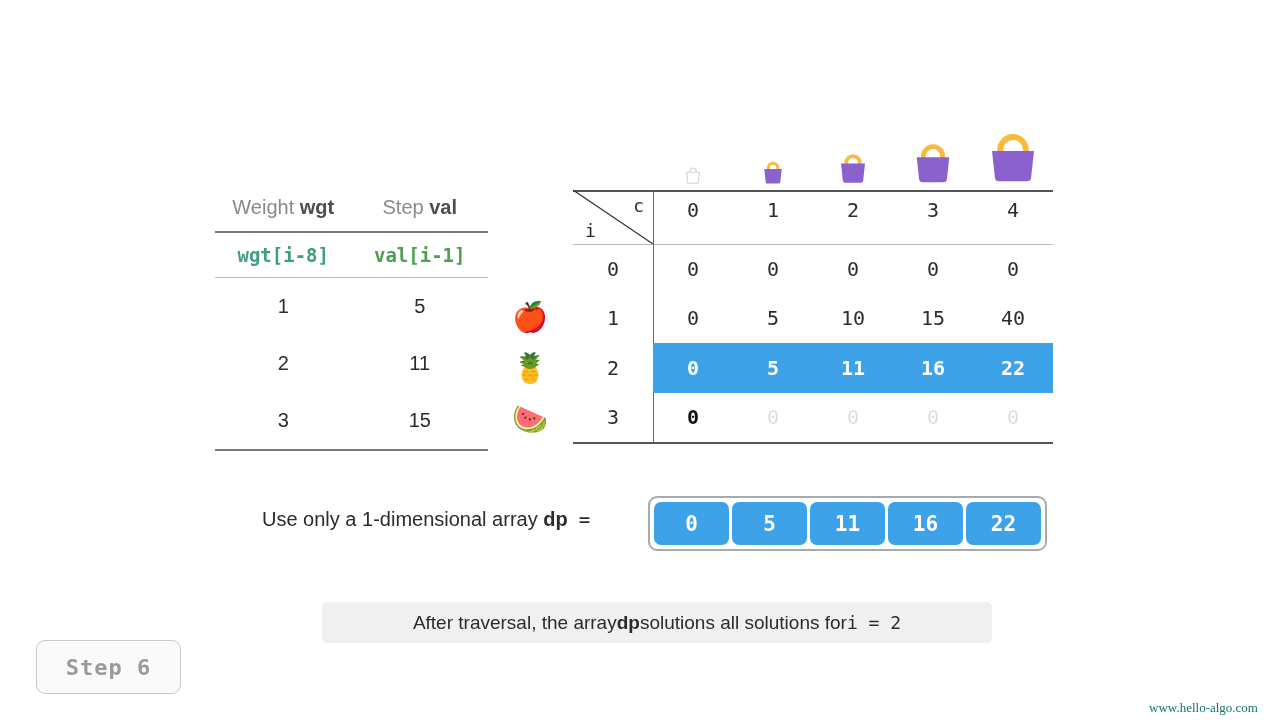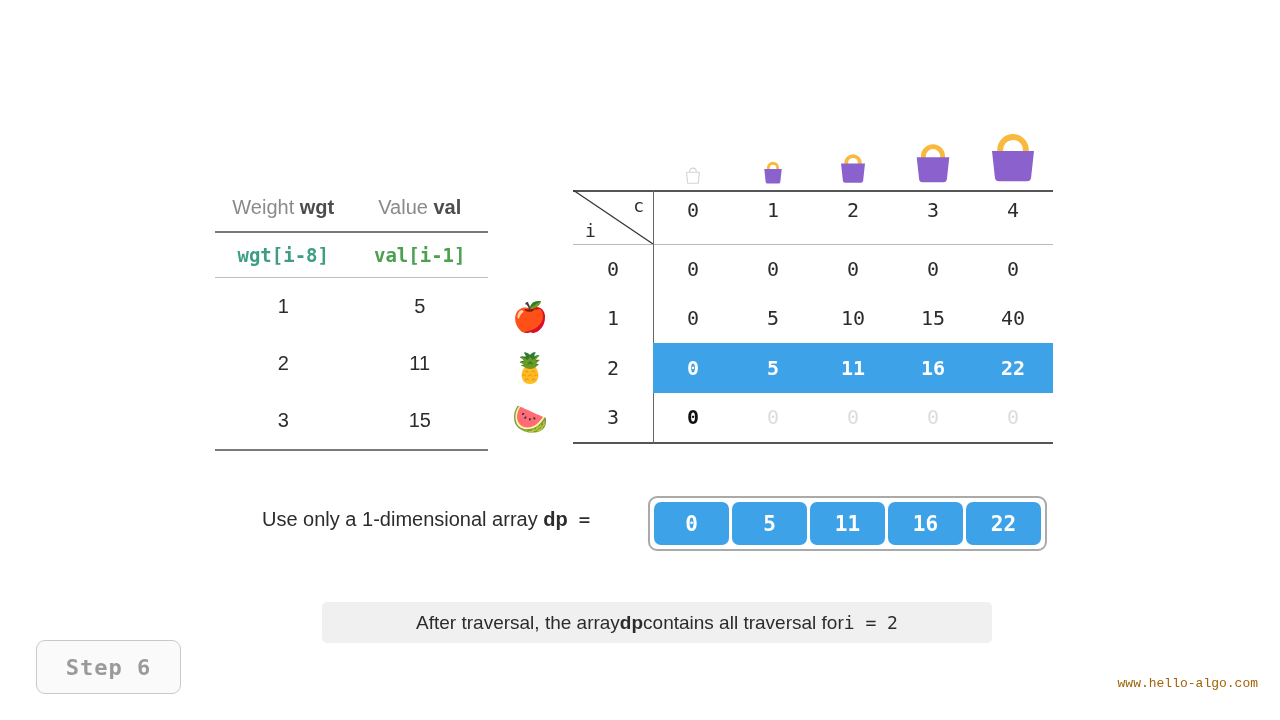--- a/index.html
+++ b/index.html
@@ -82,32 +82,32 @@
   #caption .mono { font-family: "DejaVu Sans Mono", monospace; font-size: 18px; }
 
   
   #step-badge { position: absolute; left: 36px; top: 640px; width: 145px; height: 54px;
                 border: 1.5px solid #c9c9c9; border-radius: 9px; background: #fafafa;
                 display: flex; align-items: center; justify-content: center;
                 font-family: "DejaVu Sans Mono", monospace; font-size: 22px;
                 font-weight: bold; color: #9a9a9a; letter-spacing: 1px; }
 
   
-  #watermark { position: absolute; right: 22px; top: 676px;
-               font-family: Liberation Mono, monospace; font-size: 13px; color: #a16207; }
+  #watermark { position: absolute; right: 22px; top: 700px;
+               font-family: Liberation Serif, serif; font-size: 13px; color: #0f766e; }
 </style>
 </head>
 <body>
 
 <div id="stage">
 
   <div id="left-table">
     <div class="lt-row">
       <div class="lt-cell lt-head"><span>Weight </span><b>wgt</b></div>
-      <div class="lt-cell lt-head"><span>Value </span><b>val</b></div>
+      <div class="lt-cell lt-head"><span>Step </span><b>val</b></div>
     </div>
     <div class="lt-rule-dark"></div>
     <div class="lt-row">
       <div class="lt-cell lt-code c-wgt">wgt[i-8]</div>
       <div class="lt-cell lt-code c-val">val[i-1]</div>
     </div>
     <div class="lt-rule"></div>
     <div class="lt-row">
       <div class="lt-cell lt-val">1</div>
       <div class="lt-cell lt-val">5</div>
@@ -238,21 +238,21 @@
     <div class="dp-cell">0</div>
     <div class="dp-cell">5</div>
     <div class="dp-cell">11</div>
     <div class="dp-cell">16</div>
     <div class="dp-cell">22</div>
   </div>
 
   <div id="caption">
       <span>After traversal, the array </span>
       <b>dp</b>
-      <span> contains all traversal for </span>
+      <span> solutions all solutions for </span>
       <span class="mono">i = 2</span>
     </div>
 
   <div id="step-badge">Step 6</div>
 
   <div id="watermark">www.hello-algo.com</div>
 
 </div>
 
 </body></html>

